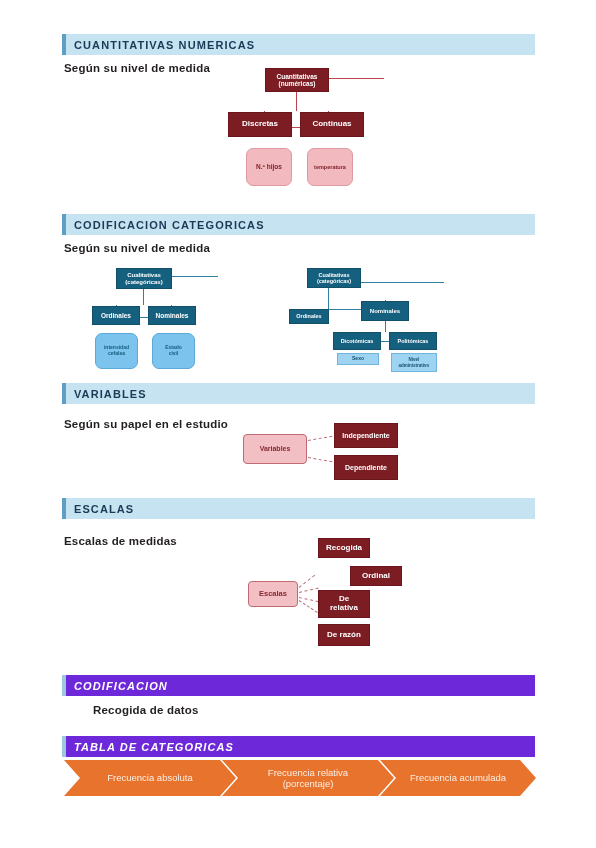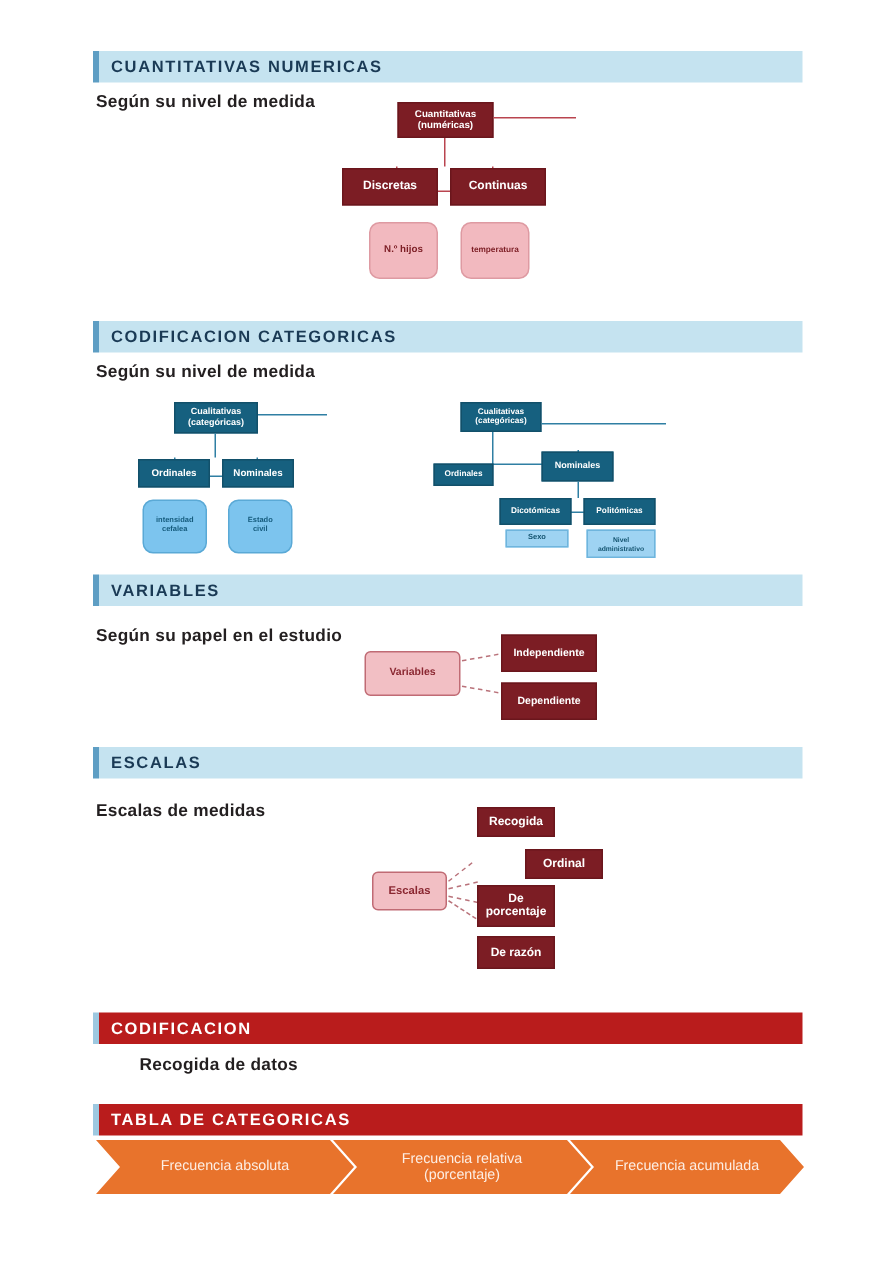--- a/index.html
+++ b/index.html
@@ -21,21 +21,21 @@
     padding-left:8px;box-sizing:border-box;
   }
   .hdr .txt{
     font-size:11px;letter-spacing:1.1px;font-weight:600;
     white-space:nowrap;
   }
   .hdr-light .edge{background:#5e9ec4;}
   .hdr-light .bar{background:#c5e3f0;}
   .hdr-light .txt{color:#1a3a55;}
   .hdr-dark .edge{background:#9dc8e0;}
-  .hdr-dark .bar{background:#b91c1c;}
+  .hdr-dark .bar{background:#6d28d9;font-style:italic;}
   .hdr-dark .txt{color:#ffffff;}
 
   
   .caption{
     position:absolute;left:64px;font-size:11.5px;color:#231f20;
     font-weight:600;white-space:nowrap;letter-spacing:.2px;
   }
 
   
   .node{
@@ -194,21 +194,21 @@
 
     <div class="ln-d" style="left:299px;top:587px;width:20px;transform:rotate(-38deg);transform-origin:left center;"></div>
     <div class="ln-d" style="left:299px;top:592px;width:20px;transform:rotate(-13deg);transform-origin:left center;"></div>
     <div class="ln-d" style="left:299px;top:597px;width:20px;transform:rotate(12deg);transform-origin:left center;"></div>
     <div class="ln-d" style="left:299px;top:600px;width:22px;transform:rotate(33deg);transform-origin:left center;"></div>
 
     <div class="node n-dred" style="left:318px;top:538px;width:52px;height:20px;font-size:8px;">Recogida</div>
     <div class="node n-dred" style="left:318px;top:566px;width:52px;height:20px;font-size:8px;margin-left:32px;">Ordinal</div>
     <div class="node n-dred" style="left:318px;top:590px;width:52px;height:28px;font-size:8px;flex-direction:column;">
       <div>De</div>
-      <div>porcentaje</div>
+      <div>relativa</div>
     </div>
     <div class="node n-dred" style="left:318px;top:624px;width:52px;height:22px;font-size:8px;">De razón</div>
   </div>
 
   <div class="hdr hdr-dark" style="top:675px;">
     <div class="edge"></div>
     <div class="bar">
       <div class="txt">CODIFICACION</div>
     </div>
   </div>

